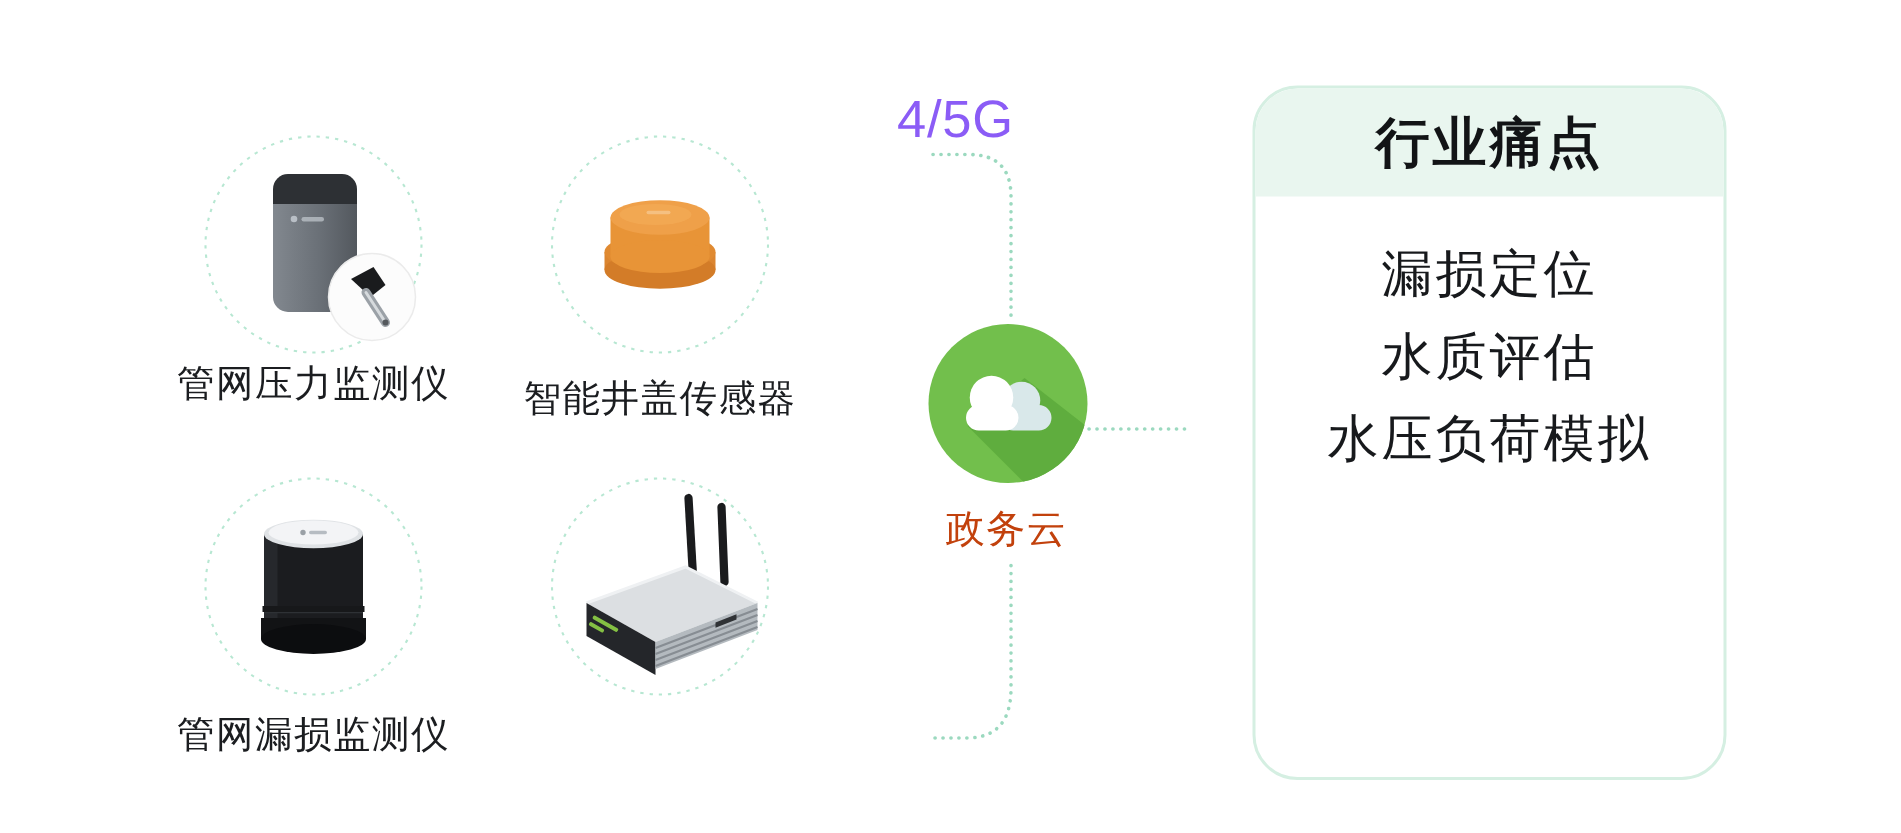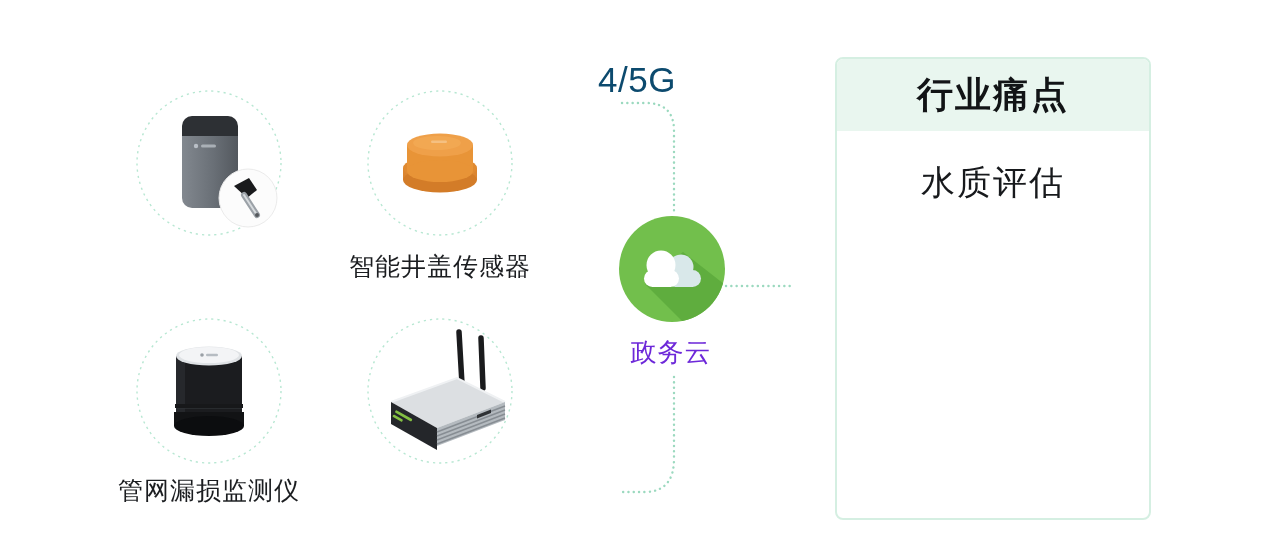--- a/index.html
+++ b/index.html
@@ -9,29 +9,29 @@
   }
   .abs{position:absolute;}
   svg{display:block;}
   .dev-svg{position:absolute;width:150px;height:150px;}
   .dev-label{
     position:absolute;width:300px;text-align:center;
     font-size:25px;font-weight:500;letter-spacing:1px;color:#1b1d20;line-height:30px;
   }
   .net-label{
     position:absolute;left:598px;top:60px;
-    font-size:35px;font-weight:500;color:#0c4a6e;letter-spacing:0.5px;
+    font-size:35px;font-weight:500;color:#8b5cf6;letter-spacing:0.5px;
   }
   .cloud-label{
     position:absolute;left:541px;top:335px;width:260px;text-align:center;
-    font-size:26px;font-weight:500;color:#6d28d9;letter-spacing:1px;
+    font-size:26px;font-weight:500;color:#c2410c;letter-spacing:1px;
   }
   .panel{
     position:absolute;left:835px;top:57px;width:316px;height:463px;
-    background:#ffffff;border:2px solid #d5efe2;border-radius:8px;
+    background:#ffffff;border:2px solid #d5efe2;border-radius:30px;
     box-sizing:border-box;overflow:hidden;
   }
   .panel-header{
     height:72px;background:#e9f6ef;
     display:flex;align-items:center;justify-content:center;
     font-size:36px;font-weight:700;letter-spacing:2px;color:#121416;
   }
   .panel-body{
     display:flex;flex-direction:column;align-items:center;padding-top:24px;
   }
@@ -67,20 +67,21 @@
       <path d="M48,48 h56 v62 a10,10 0 0 1 -10,10 h-36 a10,10 0 0 1 -10,-10 z" fill="url(#g-body1)"></path>
       <circle cx="62" cy="58" r="2.2" fill="#b9bfc6"></circle>
       <rect x="67" y="56.6" width="15" height="3" rx="1.5" fill="#b9bfc6" opacity="0.8"></rect>
       <circle cx="114" cy="110" r="29" fill="#fcfcfc" stroke="#ebebeb" stroke-width="1"></circle>
       <path d="M100,98 l15,-8 8,12 -10,8 z" fill="#1a1b1d"></path>
       <path d="M110,107 L123,127" stroke="#9ba1a7" stroke-width="6" stroke-linecap="round"></path>
       <path d="M110,107 L123,127" stroke="#d6dadd" stroke-width="2" stroke-linecap="round"></path>
       <circle cx="123" cy="127" r="2" fill="#54585c"></circle>
     </g>
   </svg>
+  <div class="dev-label" style="left:59px;top:241px">管网压力监测仪</div>
 
   <svg class="dev-svg" style="left:365px;top:88px" viewBox="0 0 150 150">
     <circle cx="75" cy="75" r="72" fill="none" stroke="#b7e7d2" stroke-width="1.4" stroke-dasharray="2.2 4"></circle>
     <g>
       <rect x="38" y="80" width="74" height="12" fill="#db8530"></rect>
       <ellipse cx="75" cy="92" rx="37" ry="12.5" fill="#d37c28"></ellipse>
       <ellipse cx="75" cy="80" rx="37" ry="12.5" fill="#e08a31"></ellipse>
       <rect x="42" y="57" width="66" height="26" fill="#e89437"></rect>
       <ellipse cx="75" cy="83" rx="33" ry="11" fill="#e89437"></ellipse>
       <ellipse cx="75" cy="57" rx="33" ry="11.5" fill="#efa049"></ellipse>
@@ -142,17 +143,19 @@
       <rect x="27" y="56" width="35" height="17" rx="8.5" fill="#ffffff"></rect>
     </g>
   </svg>
   <div class="cloud-label">政务云</div>
 
   <div class="panel">
     <div class="panel-header">
       <span>行业痛点</span>
     </div>
     <div class="panel-body">
+      <div class="pain-item">漏损定位</div>
       <div class="pain-item">水质评估</div>
+      <div class="pain-item">水压负荷模拟</div>
     </div>
   </div>
 
 </div>
 
 </body></html>

